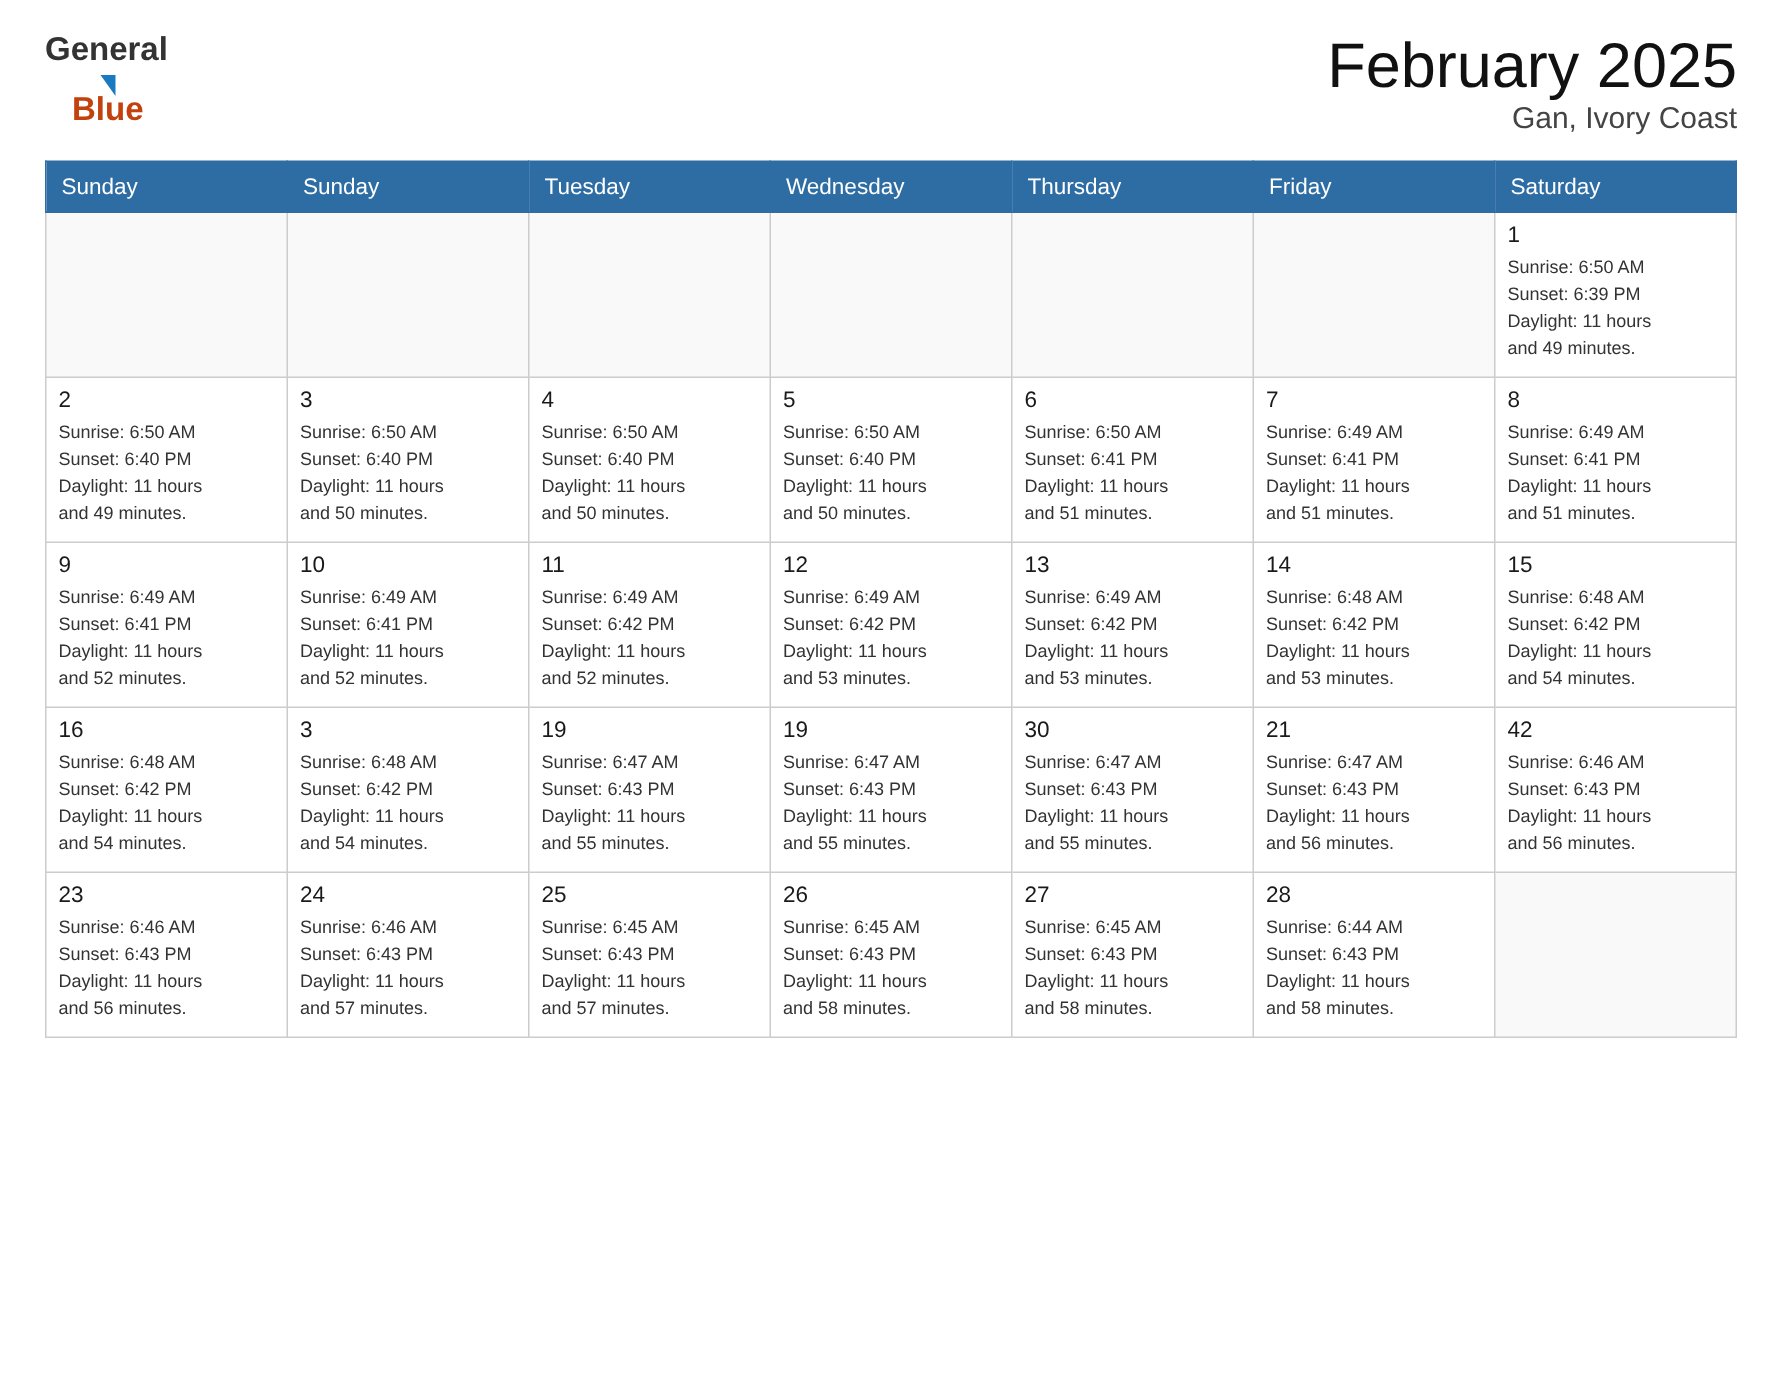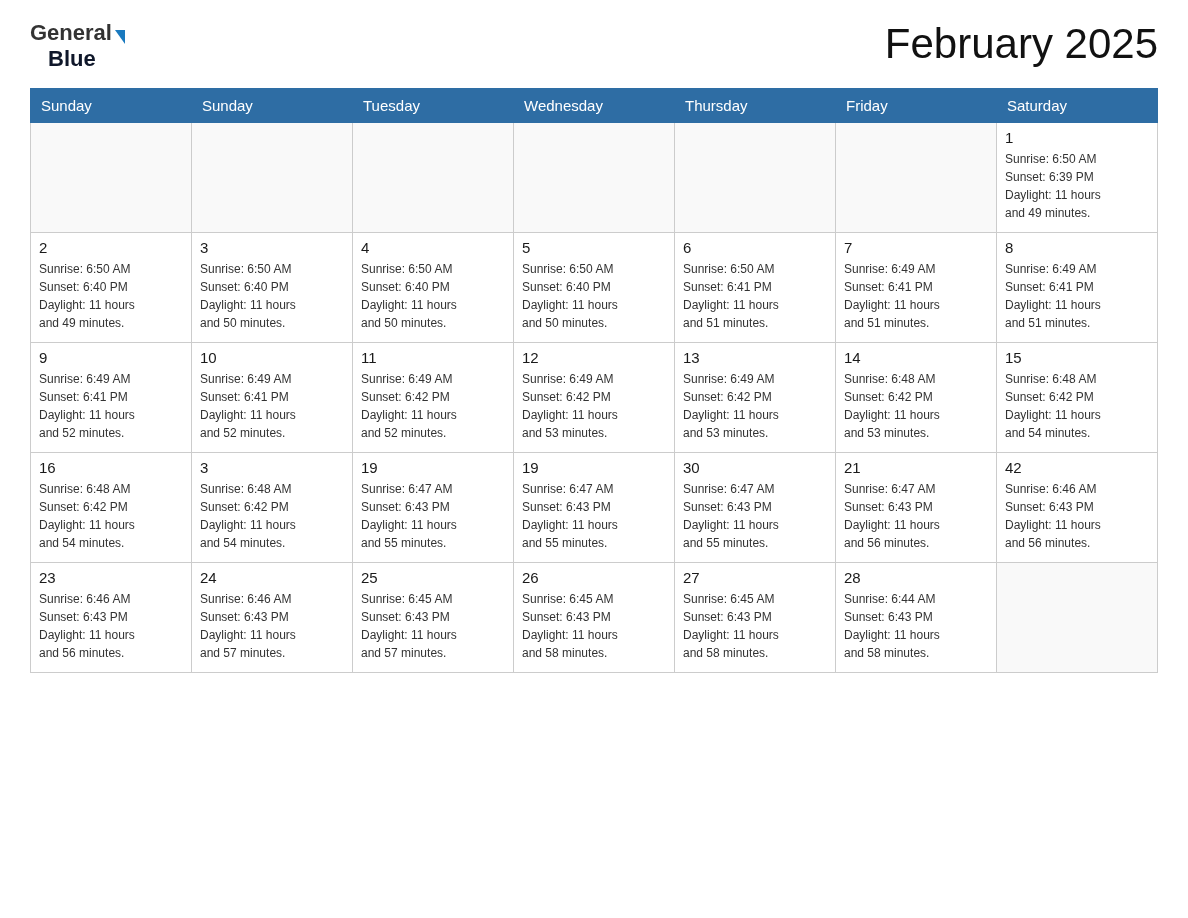--- a/index.html
+++ b/index.html
@@ -18,21 +18,21 @@
       margin-bottom: 16px;
     }
     .logo {
       display: flex;
       flex-direction: column;
       align-items: flex-start;
     }
     .logo-blue {
       font-size: 22px;
       font-weight: bold;
-      color: #0f172a;
+      color: #c2410c;
       margin-left: 18px;
     }
     .title-block {
       text-align: right;
     }
     .title-block h1 {
       font-size: 42px;
       font-weight: normal;
       color: #111;
     }
@@ -74,21 +74,21 @@
       margin-bottom: 4px;
       display: block;
     }
     .day-info {
       font-size: 12px;
       color: #333;
       line-height: 1.5;
     }
     .logo-row {
       display: flex;
-      flex-direction: row;
+      flex-direction: column;
       align-items: center;
     }
     .logo-text-general {
       font-size: 22px;
       font-weight: bold;
       color: #333;
     }
   </style>
 </head>
 <body>
@@ -96,20 +96,21 @@
 <div class="header">
   <div class="logo">
     <div class="logo-row">
       <span class="logo-text-general">General</span>
       <span style="display:inline-block;width:0;height:0;border-left:10px solid transparent;border-right:0px solid transparent;border-top:14px solid #1a7abf;margin-left:3px;position:relative;top:4px;"></span>
     </div>
     <span class="logo-blue">Blue</span>
   </div>
   <div class="title-block">
     <h1>February 2025</h1>
+    <h2>Gan, Ivory Coast</h2>
   </div>
 </div>
 
 <table class="calendar">
   <thead>
     <tr>
     <th>Sunday</th>
         <th>Sunday</th>
         <th>Tuesday</th>
         <th>Wednesday</th>

